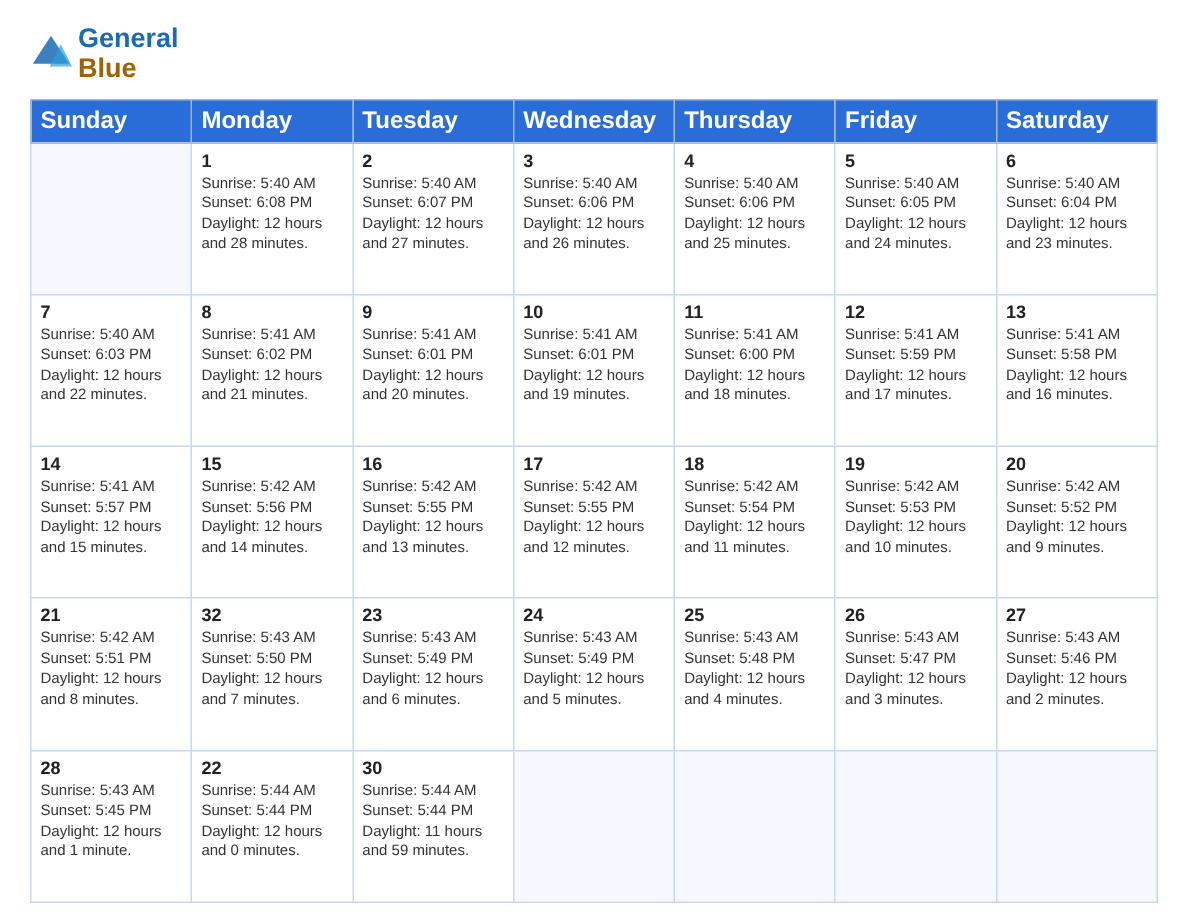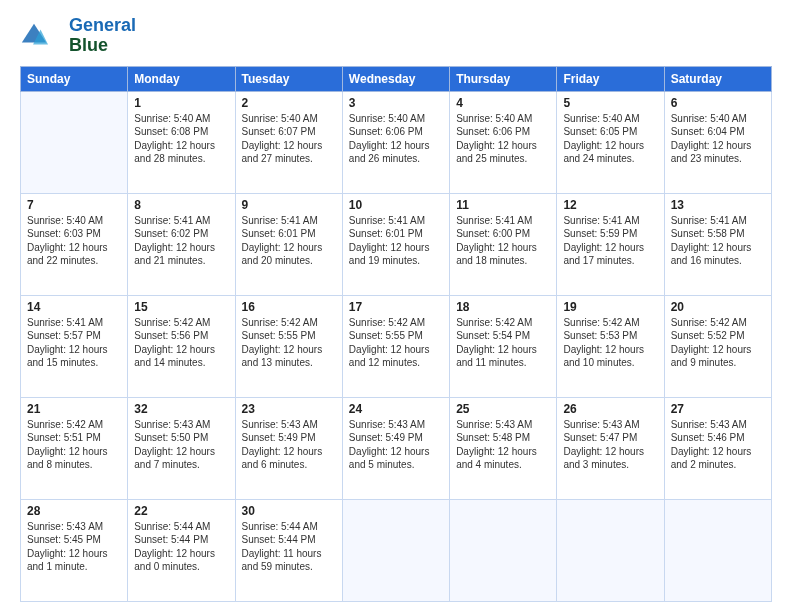--- a/index.html
+++ b/index.html
@@ -19,21 +19,21 @@
     }
     .header {
       display: flex;
       justify-content: space-between;
       align-items: flex-start;
       margin-bottom: 10px;
     }
     .logo {
       display: flex;
       align-items: center;
-      gap: 21px;
+      gap: 4px;
     }
     .logo-text {
       font-size: 18px;
       font-weight: bold;
       color: #333;
       line-height: 1.1;
     }
     .logo-text span {
       color: #1a6ab5;
     }
@@ -58,21 +58,21 @@
       width: 100%;
       border-collapse: collapse;
       font-size: 10.5px;
       flex: 1;
     }
     .calendar thead tr th {
       background: #2a6dd9;
       color: #fff;
       text-align: left;
       padding: 5px 6px;
-      font-size: 12px;
+      font-size: 16px;
       font-weight: bold;
       border: 1px solid #a0b8e0;
     }
     .calendar tbody tr td {
       vertical-align: top;
       padding: 4px 6px;
       border: 1px solid #c8d8f0;
       width: 14.28%;
       height: 82px;
       background: #fff;
@@ -101,21 +101,21 @@
     <div class="logo">
       <svg class="logo-icon" viewBox="0 0 30 30">
         <polygon points="15,2 28,22 2,22" fill="#1a6ab5" opacity="0.85"></polygon>
         <polygon points="22,8 30,24 14,24" fill="#2a9fd6" opacity="0.7"></polygon>
       </svg>
       <div>
         <div class="logo-text">
           <span>General</span>
         </div>
         <div class="logo-text">
-          <span style="color:#14532d;">Blue</span>
+          <span style="color:#a16207;">Blue</span>
         </div>
       </div>
     </div>
     <div class="title-block">
       <div class="main-title"></div>
       <div class="subtitle"></div>
     </div>
   </div>
 
   <table class="calendar">

